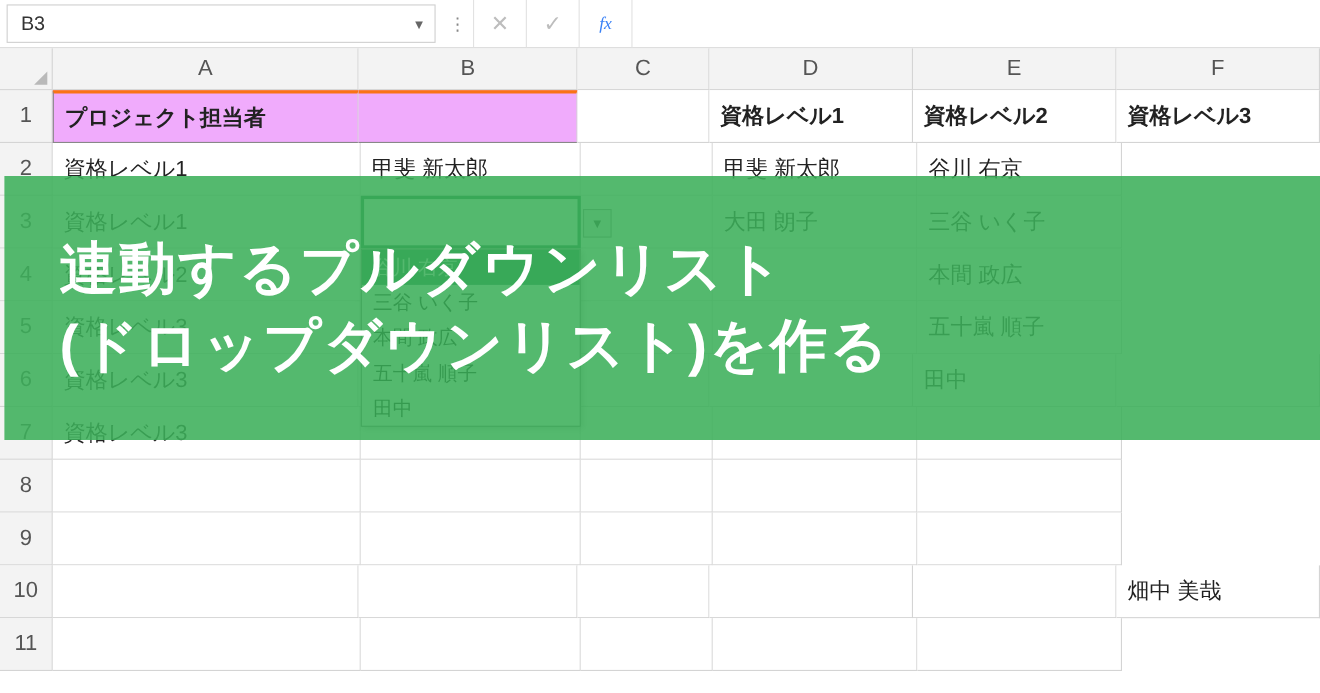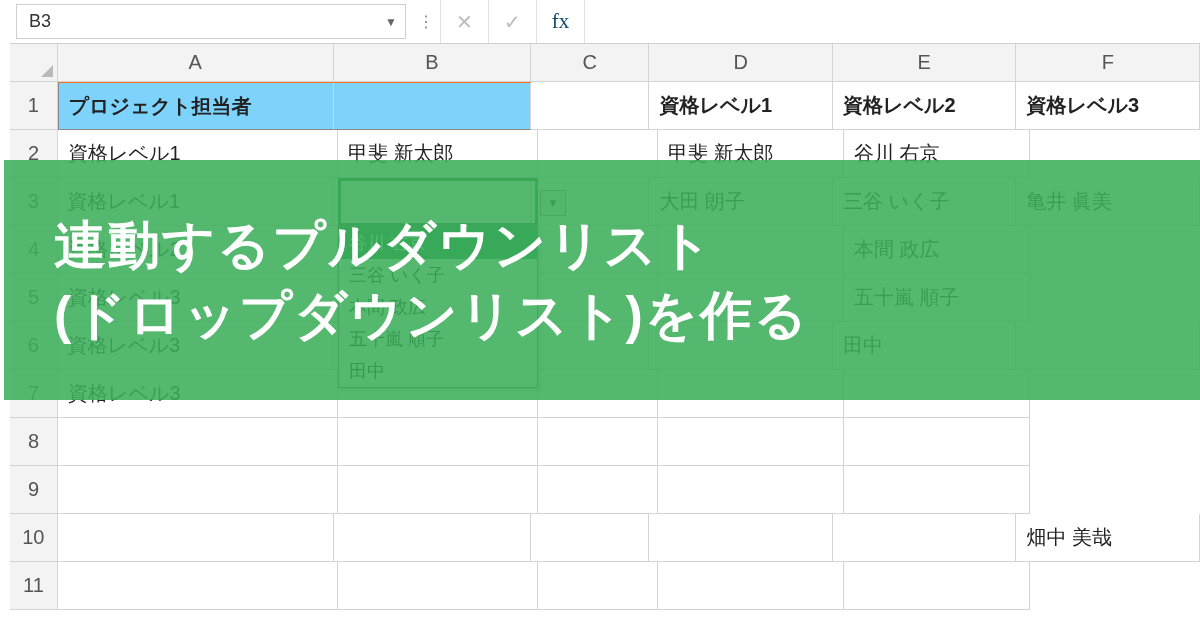--- a/index.html
+++ b/index.html
@@ -1,49 +1,49 @@
 <!DOCTYPE html>
 <html><head>
 <meta charset="utf-8">
 <style>
   * { margin: 0; padding: 0; box-sizing: border-box; }
   body { font-family: "Meiryo", "MS PGothic", sans-serif; font-size: 16px; background: #fff; }
-  .stage { width: 1200px; height: 630px; position: relative; overflow: hidden; padding-left: 10px; }
+  .stage { width: 1200px; height: 630px; position: relative; overflow: hidden; }
 
   
   .fbar { display: flex; align-items: stretch; height: 44px; border-bottom: 1px solid #d0d0d0; }
   .namebox {
     width: 390px; display: flex; align-items: center; justify-content: space-between;
     border: 1px solid #cfcfcf; margin: 4px 6px 4px 6px; padding: 0 8px 0 12px;
     font-size: 18px; color: #333; background: #fff;
   }
   .namebox .dd { color: #666; font-size: 12px; }
   .fgap { width: 28px; display:flex; align-items:center; justify-content:center; color:#888;}
   .fbtn { width: 48px; display: flex; align-items: center; justify-content: center; color: #bdbdbd; font-size: 20px; border-left:1px solid #e2e2e2;}
-  .fbtn.fx { color: #0c4a6e; font-family: "Times New Roman", serif; font-size: 21px; }
+  .fbtn.fx { color: #3b82f6; font-style: italic; font-family: "Times New Roman", serif; font-size: 16px; }
   .finput { flex: 1; border-left: 1px solid #e2e2e2; }
 
   
   .grid { position: relative; }
   .row { display: flex; height: 48px; }
   .corner, .colh, .rowh, .cell {
     border-right: 1px solid #d4d4d4; border-bottom: 1px solid #d4d4d4;
     display: flex; align-items: center; padding: 0 10px; font-size: 20px;
     background: #fff; color: #222;
   }
   .hrow { height: 38px; }
   .corner { width: 48px; background: #f3f3f3; position:relative;}
   .corner::after{ content:""; position:absolute; right:4px; bottom:4px; width:0;height:0;
      border-left:12px solid transparent; border-bottom:12px solid #b9b9b9;}
   .colh { justify-content: center; background: #f3f3f3; color: #555; font-size: 20px;}
   .rowh { width: 48px; justify-content: center; background: #f3f3f3; color: #555; }
   .wA { width: 280px; } .wB { width: 200px; } .wC { width: 120px; }
   .wD { width: 186px; } .wE { width: 186px; } .wF { width: 186px; }
 
-  .hdrcell { background: #7dd3fc; font-weight: bold; border-top:1px solid #f97316; border-bottom:1px solid #888;}
+  .hdrcell { background: #f0abfc; font-weight: bold; border-top:3px solid #f97316; border-bottom:1px solid #888;}
   .hdrcell.first{ border-left:1px solid #888;}
   .th { font-weight: bold; }
 
   
   .active-cell {
     position: absolute; border: 3px solid #1f7246; background: rgba(255,255,255,0);
   }
   .dd-handle {
     position: absolute; width: 26px; height: 26px; border:1px solid #888; background:#eee;
     display:flex; align-items:center; justify-content:center; font-size:12px; color:#333;
@@ -112,21 +112,20 @@
     <div class="cell wE">谷川 右京</div>
   </div>
 
   <div class="row">
     <div class="rowh">3</div>
     <div class="cell wA">資格レベル1</div>
     <div class="cell wB"></div>
     <div class="cell wC"></div>
     <div class="cell wD">大田 朗子</div>
     <div class="cell wE">三谷 いく子</div>
-    <div class="cell wF">亀井 眞美</div>
   </div>
 
   <div class="row">
     <div class="rowh">4</div>
     <div class="cell wA">資格レベル2</div>
     <div class="cell wB"></div>
     <div class="cell wC"></div>
     <div class="cell wD"></div>
     <div class="cell wE">本間 政広</div>
   </div>

